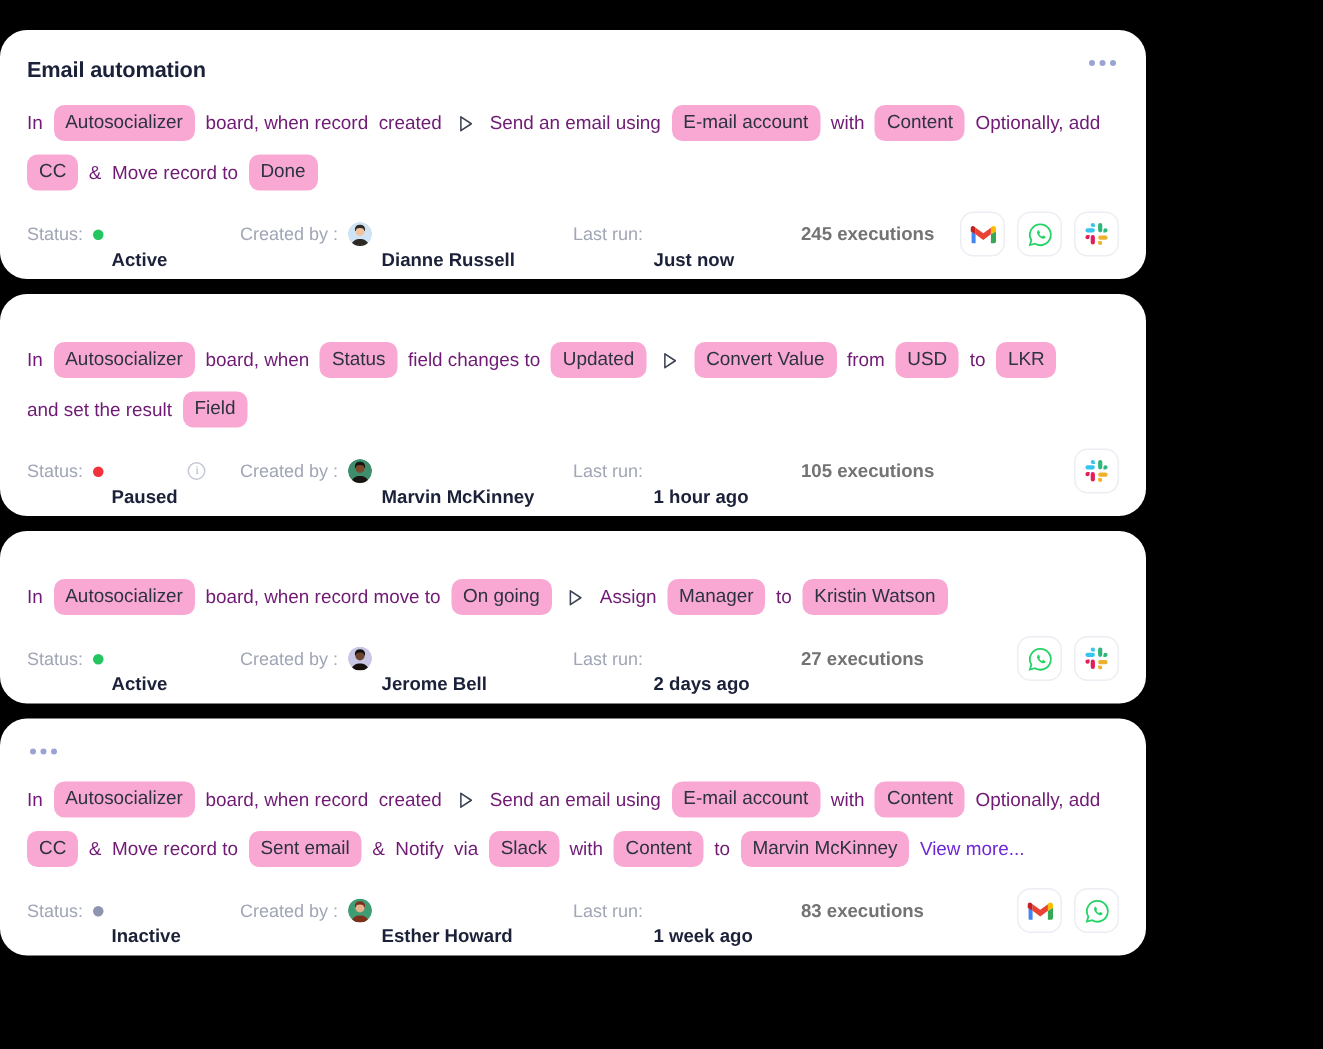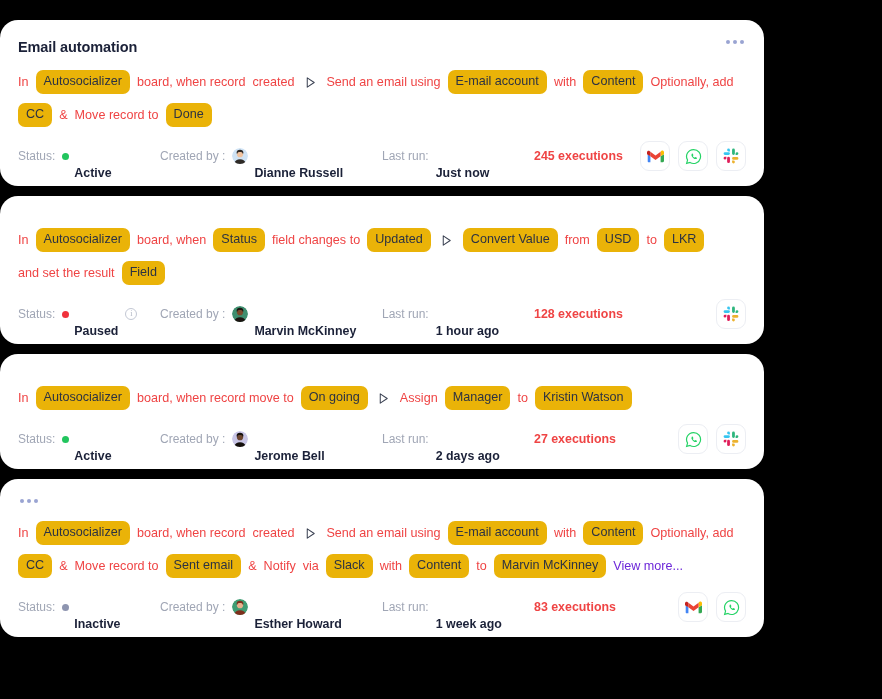--- a/index.html
+++ b/index.html
@@ -58,23 +58,23 @@
     display: flex;
     flex-wrap: wrap;
     align-items: center;
     gap: 0px 7px;
     row-gap: 9px;
     font-size: 12.6px;
     color: #2c3242;
     line-height: 17px;
     max-width: 800px;
   }
-  .tok-text { color: #ef4444; white-space: nowrap; }
+  .tok-text { color: #701a75; white-space: nowrap; }
   .tok-chip {
-    background: #eab308;
+    background: #f9a8d4;
     color: #2c3242;
     border-radius: 7px;
     padding: 3px 8px 4px 8px;
     white-space: nowrap;
     cursor: pointer;
   }
   .tok-arrow {
     display: inline-flex;
     align-items: center;
     justify-content: center;
@@ -127,21 +127,21 @@
   .avatar {
     width: 16px; height: 16px;
     border-radius: 50%;
     margin-right: 6px;
     display: inline-block;
     overflow: hidden;
     position: relative;
     flex: none;
   }
   .avatar svg { display: block; }
-  .exec { color: #ef4444; font-size: 12.4px; font-weight: bold; white-space: nowrap; }
+  .exec { color: #737373; font-size: 12.4px; font-weight: bold; white-space: nowrap; }
   .apps {
     margin-left: auto;
     display: flex;
     gap: 8px;
     align-items: center;
   }
   .app-btn {
     width: 30px; height: 30px;
     border: 1px solid #eceef3;
     border-radius: 9px;
@@ -276,21 +276,21 @@
               <path d="M8 1.8c2.2 0 3.4 1.3 3.4 3 0 .6-.3 1.2-.6 1.2-.2-1.6-1-2-2.8-2-1.8 0-2.6.4-2.8 2-.4 0-.6-.6-.6-1.2 0-1.7 1.2-3 3.4-3z" fill="#1a1410"></path>
               <path d="M2.2 15.2C3 12.6 5.2 11.3 8 11.3s5 1.3 5.8 3.9A8 8 0 0 1 2.2 15.2z" fill="#1a1410"></path>
             </svg>
           </span>
           <span class="meta-value">Marvin McKinney</span>
         </div>
         <div class="meta-group" style="min-width: 152px;">
           <span class="meta-label">Last run:</span>
           <span class="meta-value">1 hour ago</span>
         </div>
-        <span class="exec">128 executions</span>
+        <span class="exec">105 executions</span>
         <div class="apps">
           <div class="app-btn">
             <svg width="16" height="16" viewBox="0 0 24 24">
               <path d="M5.1 15.2a2.1 2.1 0 1 1-2.1-2.1h2.1v2.1zm1.1 0a2.1 2.1 0 0 1 4.2 0v5.3a2.1 2.1 0 1 1-4.2 0v-5.3z" fill="#e01e5a"></path>
               <path d="M8.3 5.1a2.1 2.1 0 1 1 2.1-2.1v2.1H8.3zm0 1.1a2.1 2.1 0 0 1 0 4.2H3a2.1 2.1 0 0 1 0-4.2h5.3z" fill="#36c5f0"></path>
               <path d="M18.9 8.3a2.1 2.1 0 1 1 2.1 2.1h-2.1V8.3zm-1.1 0a2.1 2.1 0 0 1-4.2 0V3a2.1 2.1 0 1 1 4.2 0v5.3z" fill="#2eb67d"></path>
               <path d="M15.7 18.9a2.1 2.1 0 1 1-2.1 2.1v-2.1h2.1zm0-1.1a2.1 2.1 0 0 1 0-4.2H21a2.1 2.1 0 0 1 0 4.2h-5.3z" fill="#ecb22e"></path>
             </svg>
           </div>
         </div>

